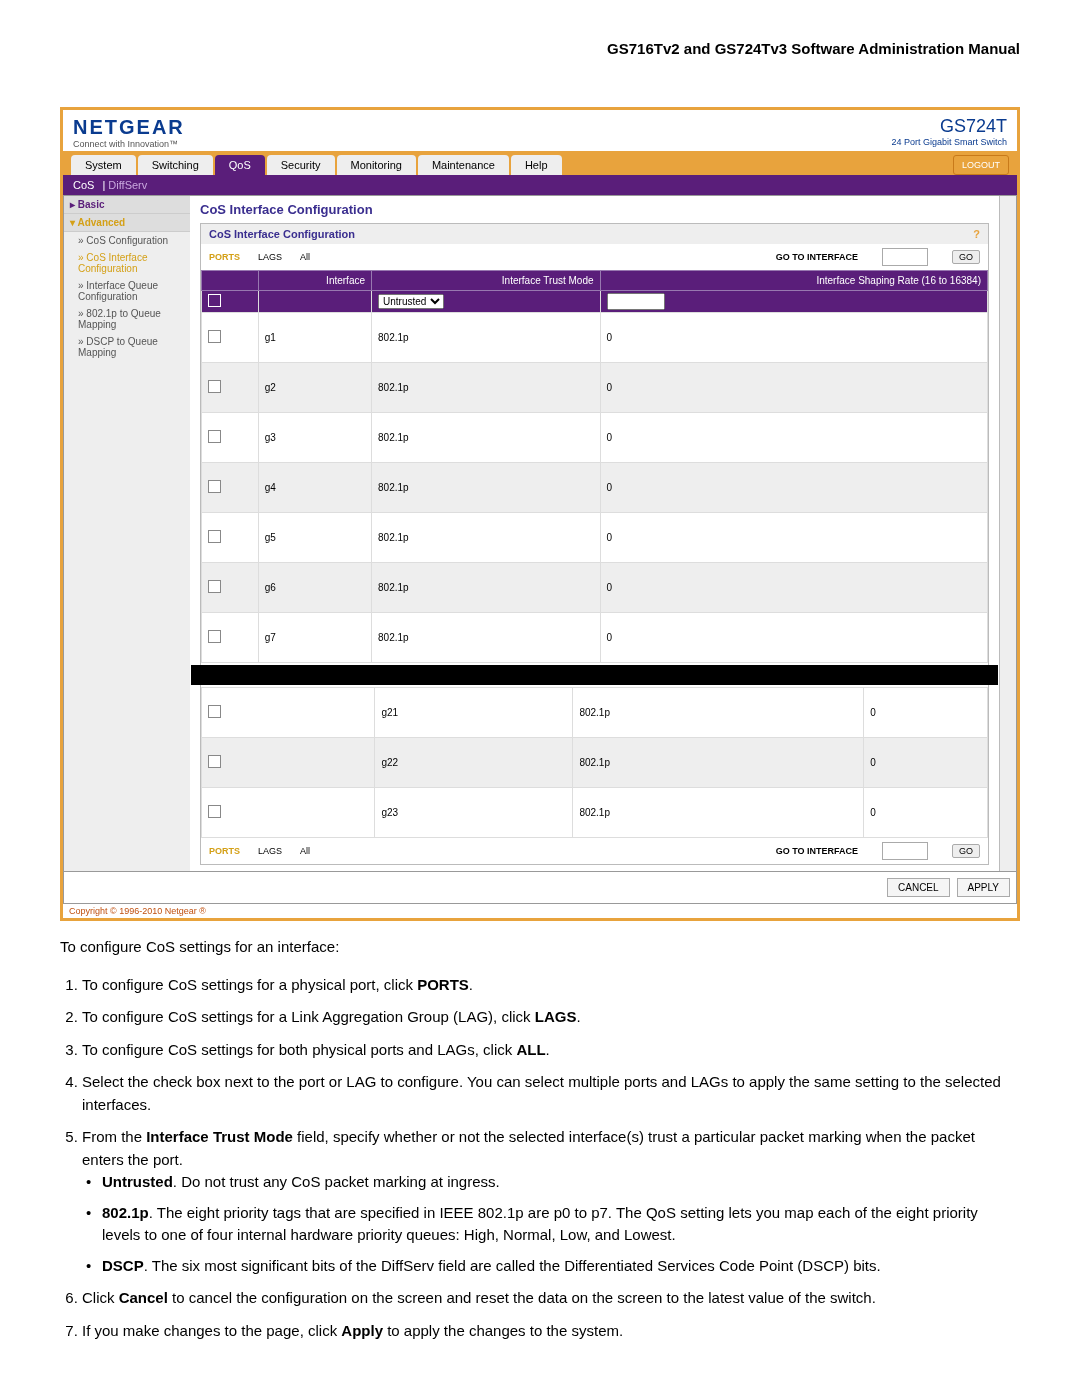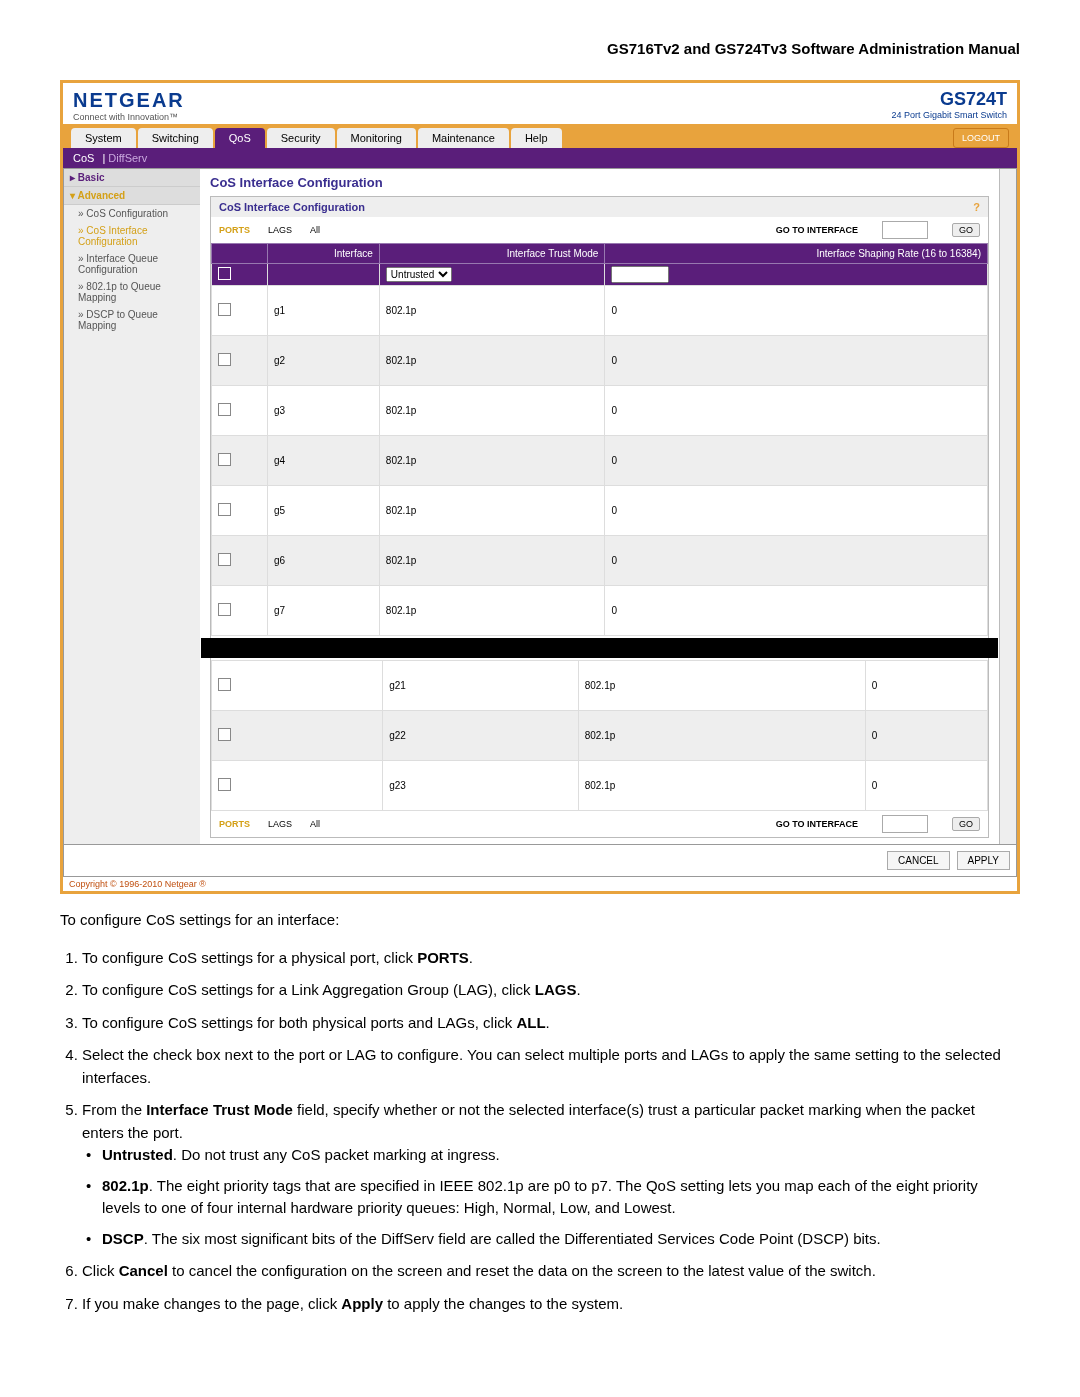--- a/index.html
+++ b/index.html
@@ -1,32 +1,32 @@
 <!DOCTYPE html>
 <html><head>
 <meta charset="utf-8">
 <style>
 body{margin:0;font-family:Arial,Helvetica,sans-serif;background:#fff;color:#000;font-size:14px}
 .page{width:1080px;margin:0 auto;padding:40px 60px 30px;box-sizing:border-box}
-.doc-header{text-align:right;font-weight:bold;font-size:15px;margin-bottom:23px}
+.doc-header{text-align:right;font-weight:bold;font-size:15px;margin-bottom:50px}
 .screenshot{border:3px solid #e8a33d;background:#e8a33d;margin-bottom:4px}
 .app-header{background:#fff;display:flex;justify-content:space-between;padding:6px 10px 2px}
 .logo{color:#0a3b8f;font-weight:bold;font-size:20px;letter-spacing:2px}
 .tagline{font-size:9px;color:#555}
-.model{color:#0a3b8f;font-weight:bold;font-size:18px;text-align:right}
+.model{color:#0a3b8f;font-weight:normal;font-size:18px;text-align:right}
 .model-sub{font-size:9px;color:#0a3b8f}
 .tab-row{background:#e8a33d;display:flex;padding:4px 8px 0}
 .tab{background:#eee;padding:4px 14px;font-size:11px;margin-right:2px;border-radius:4px 4px 0 0;cursor:pointer}
 .tab.active{background:#5a1e7a;color:#fff}
 .logout{margin-left:auto;background:#e8a33d;border:1px solid #c87a1a;color:#fff;font-size:9px;padding:2px 8px;border-radius:3px}
 .subtab-row{background:#5a1e7a;color:#fff;font-size:11px;padding:4px 10px}
 .subtab{color:#c9a8de;margin-right:8px}
 .subtab.active{color:#fff}
 .app-body{display:flex;background:#fff;border:1px solid #999;min-height:380px}
-.sidebar{width:136px;background:#eee;font-size:10px}
+.sidebar{width:126px;background:#eee;font-size:10px}
 .side-sec{background:#ddd;padding:3px 6px;font-weight:bold;color:#5a1e7a;border-bottom:1px solid #ccc}
 .side-sec.adv{color:#d4a017}
 .side-item{padding:3px 6px 3px 14px;color:#555}
 .side-item.sel{color:#d4a017}
 .content{flex:1;padding:6px 10px;position:relative}
 .content-title{color:#3a2e8f;font-weight:bold;font-size:13px;margin-bottom:6px}
 .panel{border:1px solid #bbb}
 .panel-head{background:#eee;padding:4px 8px;font-size:11px;font-weight:bold;color:#3a2e8f;display:flex;justify-content:space-between}
 .help-ic{color:#e8a33d;font-weight:bold}
 .filter-row{background:#fff;padding:4px 8px;font-size:9px;display:flex;align-items:center;gap:18px}

